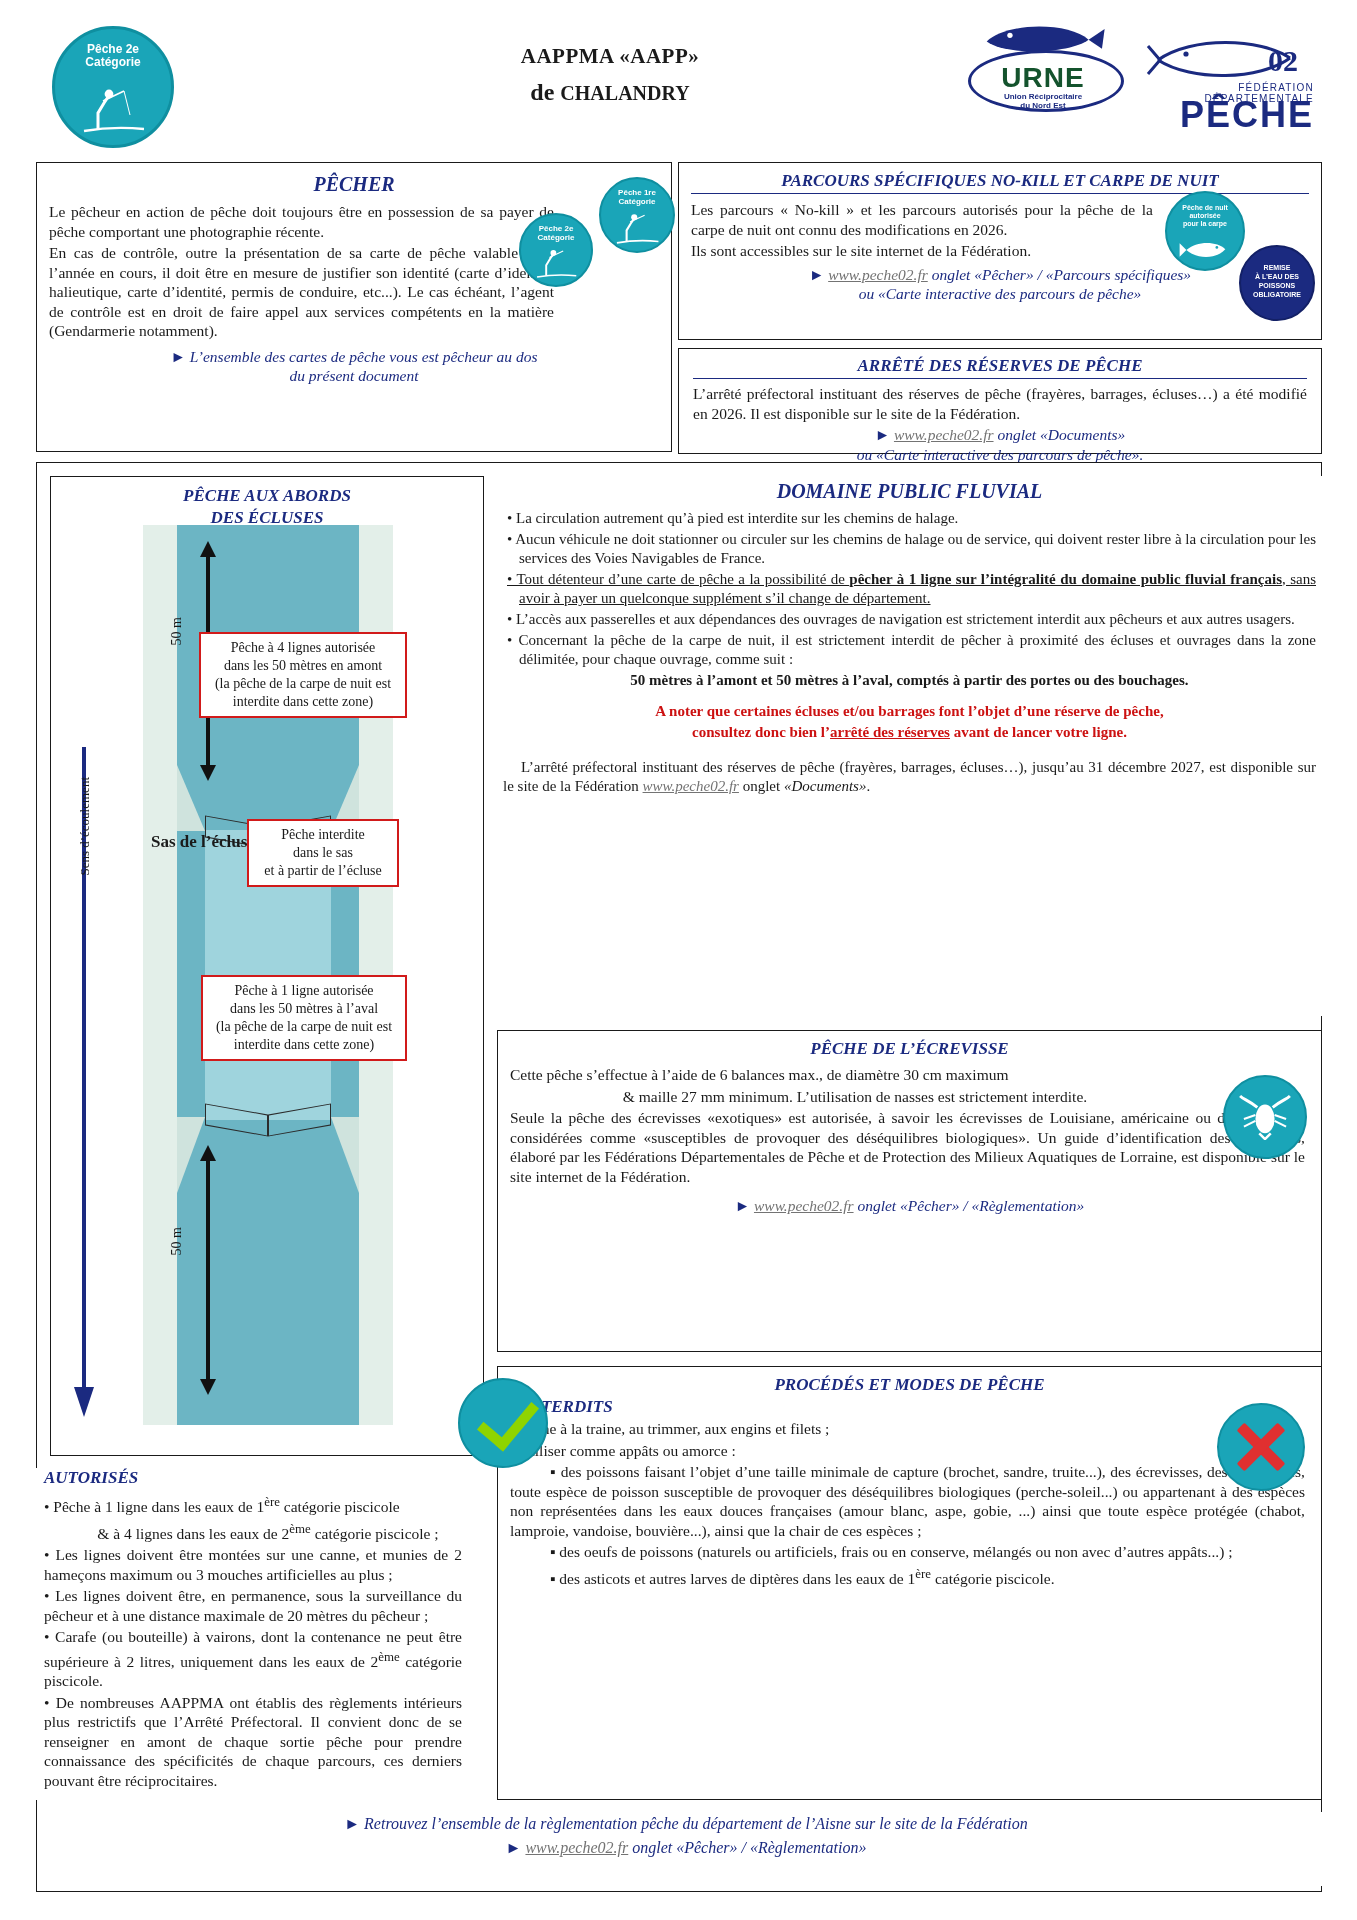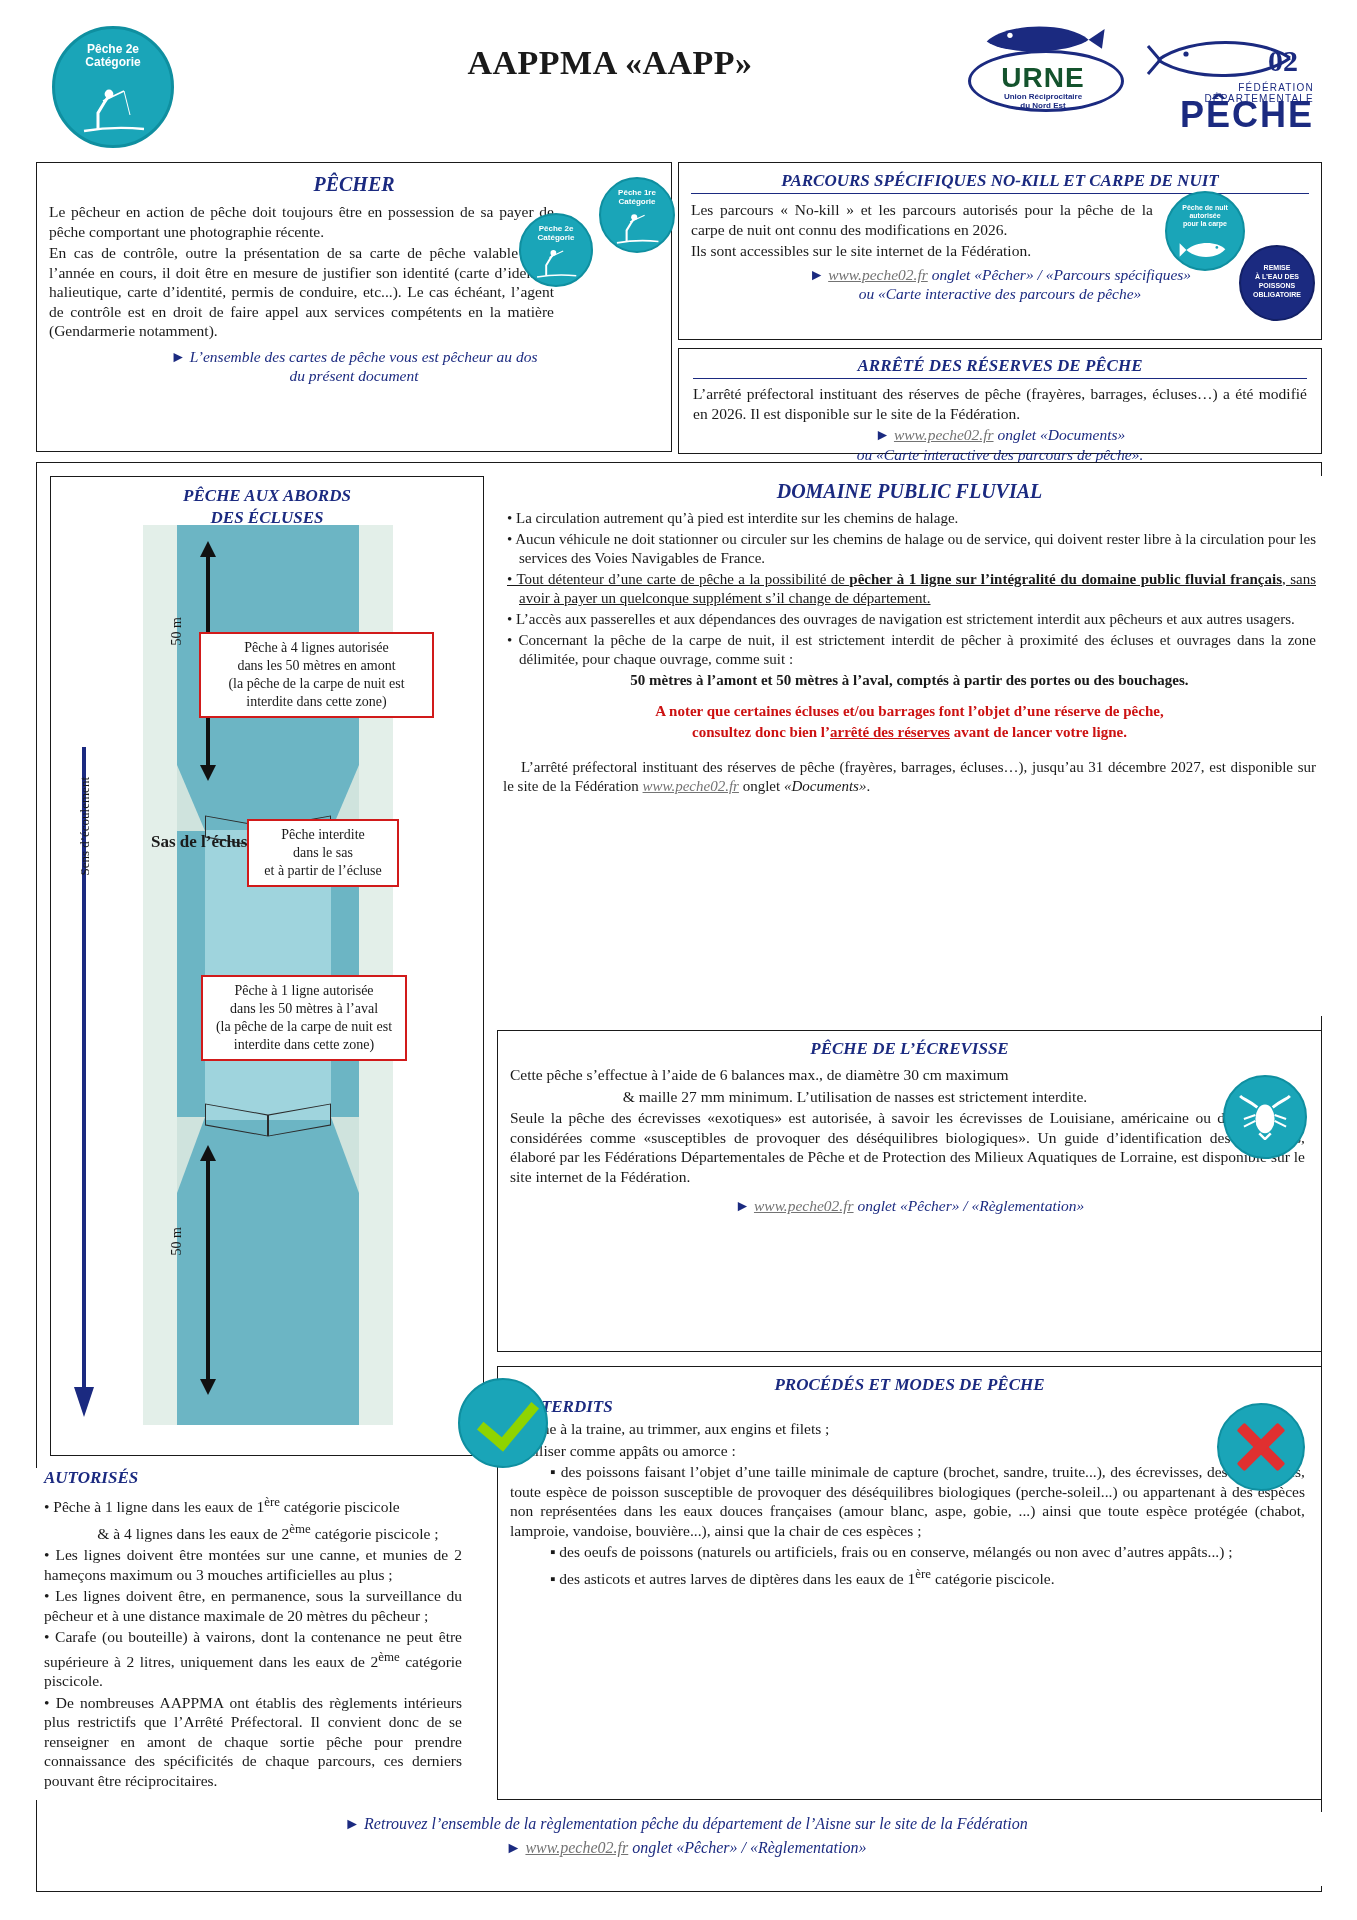--- a/index.html
+++ b/index.html
@@ -6,21 +6,21 @@
   body{width:1357px;height:1920px;font-family:"Liberation Serif", serif;color:#1a1a1a;position:relative;}
   .page{position:relative;width:1357px;height:1920px;overflow:hidden;}
 
   
   .header{position:absolute;left:0;top:0;width:1357px;height:160px;}
   .badge-cat2{position:absolute;left:52px;top:26px;width:116px;height:116px;border-radius:50%;
       background:#1aa5b8;border:3px solid #0f8fa0;display:flex;flex-direction:column;align-items:center;justify-content:flex-start;}
   .badge-cat2 .btxt{color:#fff;font-family:"Liberation Sans",sans-serif;font-size:12px;font-weight:bold;line-height:13px;text-align:center;margin-top:14px;}
   .badge-silhouette{position:absolute;left:50%;transform:translateX(-50%);bottom:8px;width:70px;height:52px;}
   .title-block{position:absolute;left:330px;top:44px;width:560px;text-align:center;}
-  .title-main{font-size:34px;font-weight:bold;letter-spacing:.5px;font-family:"Liberation Serif",serif;}
+  .title-main{font-size:21px;font-weight:bold;letter-spacing:.5px;font-family:"Liberation Serif",serif;}
   .title-sub{font-size:24px;font-weight:bold;margin-top:10px;}
   .title-sub .sc{font-size:20px;}
   .logo-urne{position:absolute;left:968px;top:18px;width:150px;height:108px;}
   .logo-urne .ell{position:absolute;left:0;top:32px;width:150px;height:56px;border:3px solid #1b2a80;border-radius:50%;}
   .urne-word{position:absolute;left:0;top:44px;width:150px;text-align:center;color:#14532d;font-family:"Liberation Sans",sans-serif;font-weight:bold;font-size:28px;letter-spacing:1px;}
   .urne-sub{position:absolute;left:0;top:74px;width:150px;text-align:center;color:#1b2a80;font-family:"Liberation Sans",sans-serif;font-weight:bold;font-size:8px;line-height:9px;}
   .logo-fede{position:absolute;left:1140px;top:16px;width:180px;height:130px;}
   .fede-02{position:absolute;right:22px;top:28px;color:#1b2a80;font-family:"Liberation Serif",serif;font-size:30px;font-weight:bold;}
   .fede-line{position:absolute;right:6px;top:66px;width:170px;text-align:right;color:#1b2a80;font-family:"Liberation Sans",sans-serif;font-size:10px;letter-spacing:1.2px;}
   .fede-peche{position:absolute;right:6px;top:78px;width:170px;text-align:right;color:#1b2a80;font-family:"Liberation Sans",sans-serif;font-size:36px;font-weight:bold;letter-spacing:2px;}
@@ -107,20 +107,23 @@
         <path d="M6 46 Q35 41 66 44" stroke="#ffffff" stroke-width="2.4" fill="none"></path>
         <path d="M20 44 L20 28 L26 18 L30 12" stroke="#ffffff" stroke-width="3" fill="none"></path>
         <circle cx="31" cy="9" r="4.4" fill="#ffffff"></circle>
         <path d="M25 16 L46 6" stroke="#ffffff" stroke-width="1.6"></path>
         <path d="M46 6 L52 30" stroke="#ffffff" stroke-width="1" fill="none"></path>
       </svg>
     </div>
 
     <div class="title-block">
       <div class="title-main">AAPPMA «AAPP»</div>
+      <div class="title-sub">
+        <span>de </span><span class="sc">CHALANDRY</span>
+      </div>
     </div>
 
     <div class="logo-urne">
       <svg viewBox="0 0 150 40" style="position:absolute;left:8px;top:0;width:134px;height:40px;">
         <path d="M12 24 C34 2 104 2 126 22 C104 38 34 40 12 24 Z" fill="#1b2a80"></path>
         <path d="M126 22 L144 10 L141 32 Z" fill="#1b2a80"></path>
         <circle cx="38" cy="17" r="3" fill="#ffffff"></circle>
       </svg>
       <div class="ell"></div>
       <div class="urne-word">URNE</div>
@@ -272,21 +275,21 @@
     <div class="dimlabel" style="left:118px;top:750px;">50 m</div>
 
     <svg style="position:absolute;left:22px;top:270px;width:22px;height:670px;">
       <line x1="11" y1="0" x2="11" y2="640" stroke="#1b2a80" stroke-width="4"></line>
       <polygon points="11,670 1,640 21,640" fill="#1b2a80"></polygon>
     </svg>
     <div class="dimlabel" style="left:26px;top:300px;font-size:13px;">Sens d’écoulement</div>
 
     <div class="sas-label" style="left:100px;top:355px;">Sas de l’écluse</div>
 
-    <div class="redbox" style="left:148px;top:155px;width:235px;white-space:pre-line;">Pêche à 4 lignes autorisée
+    <div class="redbox" style="left:148px;top:155px;width:208px;white-space:pre-line;">Pêche à 4 lignes autorisée
 dans les 50 mètres en amont
 (la pêche de la carpe de nuit est
 interdite dans cette zone)</div>
     <div class="redbox" style="left:196px;top:342px;width:152px;white-space:pre-line;">Pêche interdite
 dans le sas
 et à partir de l’écluse</div>
     <div class="redbox" style="left:150px;top:498px;width:206px;white-space:pre-line;">Pêche à 1 ligne autorisée
 dans les 50 mètres à l’aval
 (la pêche de la carpe de nuit est
 interdite dans cette zone)</div>

